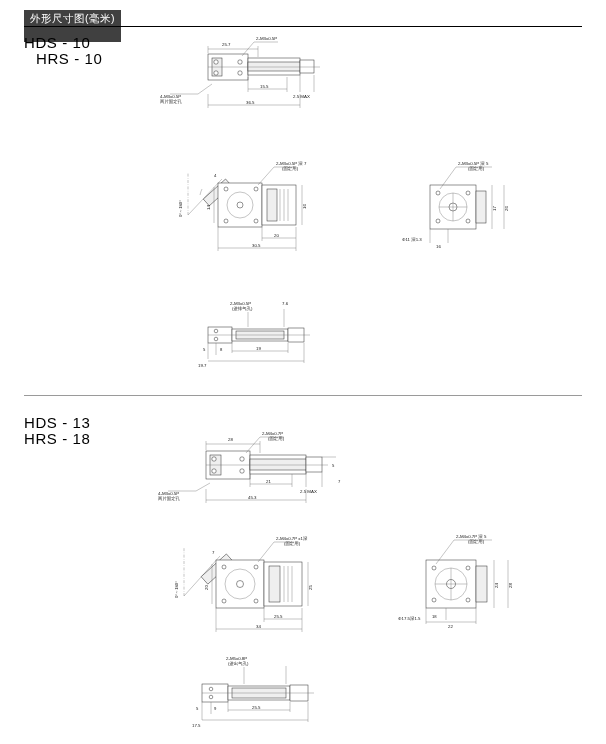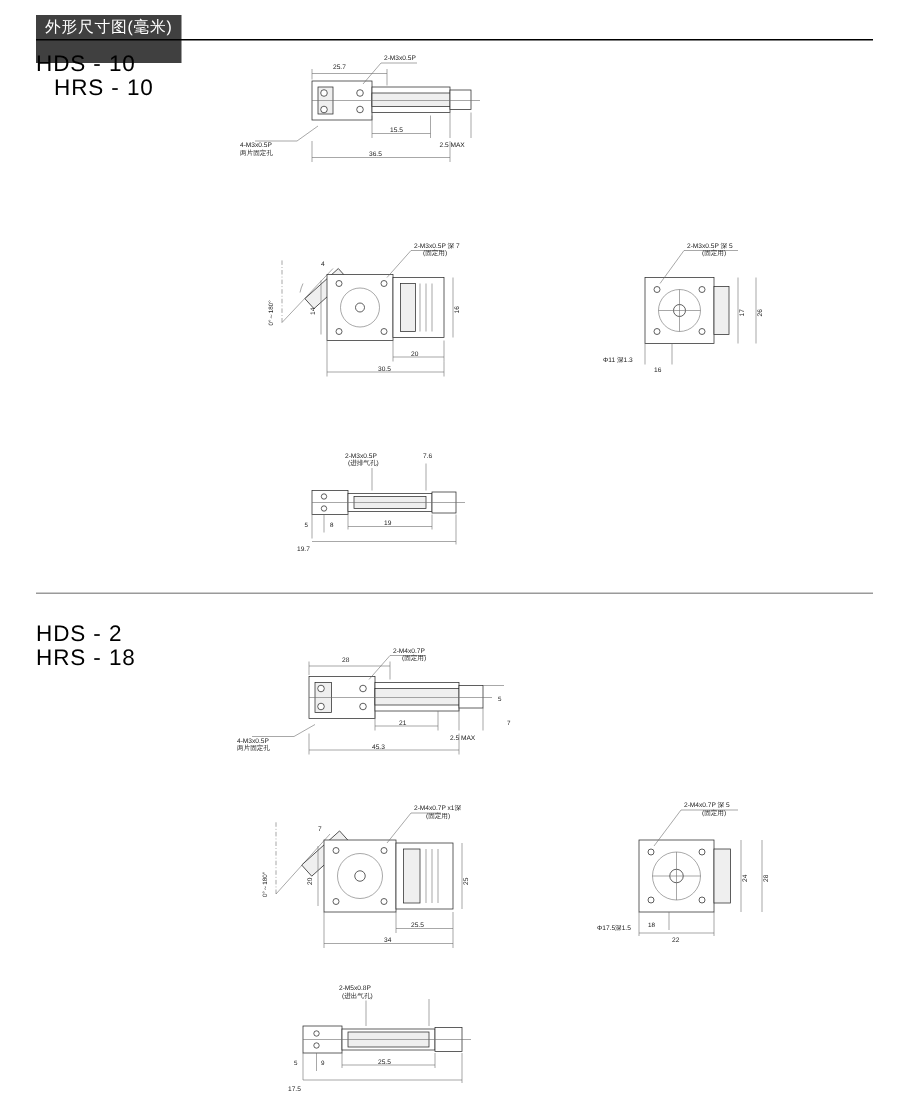--- a/index.html
+++ b/index.html
@@ -238,21 +238,21 @@
       <text x="86" y="55" font-size="4.4">19</text>
       <line class="thin" x1="118" y1="48" x2="118" y2="58"></line>
       <line class="thin" x1="38" y1="66" x2="134" y2="66"></line>
       <line class="thin" x1="134" y1="48" x2="134" y2="68"></line>
       <text x="28" y="72" font-size="4.4">19.7</text>
     </svg>
   </div>
 
   <div class="divider" style="top:395px;"></div>
 
-  <div class="model-label" style="left:24px; top:414px;">HDS - 2</div>
+  <div class="model-label" style="left:24px; top:414px;">HDS - 13</div>
   <div class="model-label" style="left:24px; top:430px;">HRS - 18</div>
 
   <div class="dwg" style="left:150px; top:425px;">
     <svg width="220" height="90" viewBox="0 0 220 90">
       <rect class="fillwt" x="56" y="26" width="44" height="28"></rect>
       <rect class="filllt" x="60" y="30" width="11" height="20"></rect>
       <rect class="fillwt" x="100" y="30" width="56" height="19"></rect>
       <rect class="filllt" x="100" y="34" width="56" height="11"></rect>
       <rect class="fillwt" x="156" y="32" width="16" height="15"></rect>
       <line class="thin" x1="56" y1="40" x2="178" y2="40"></line>

